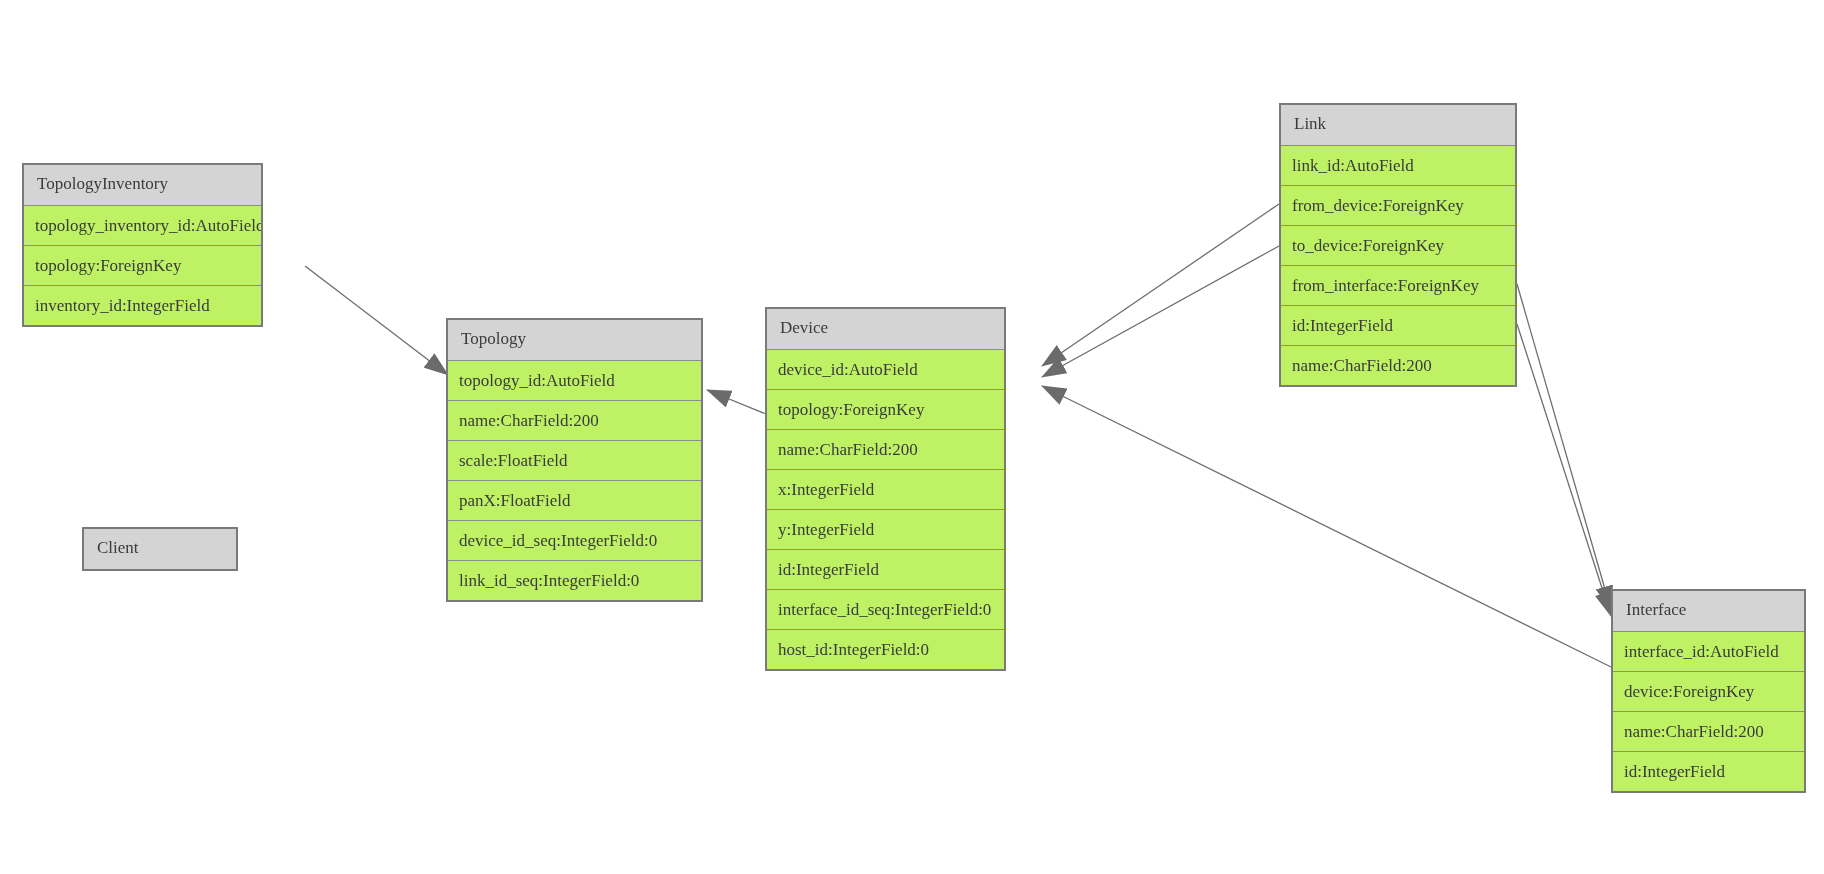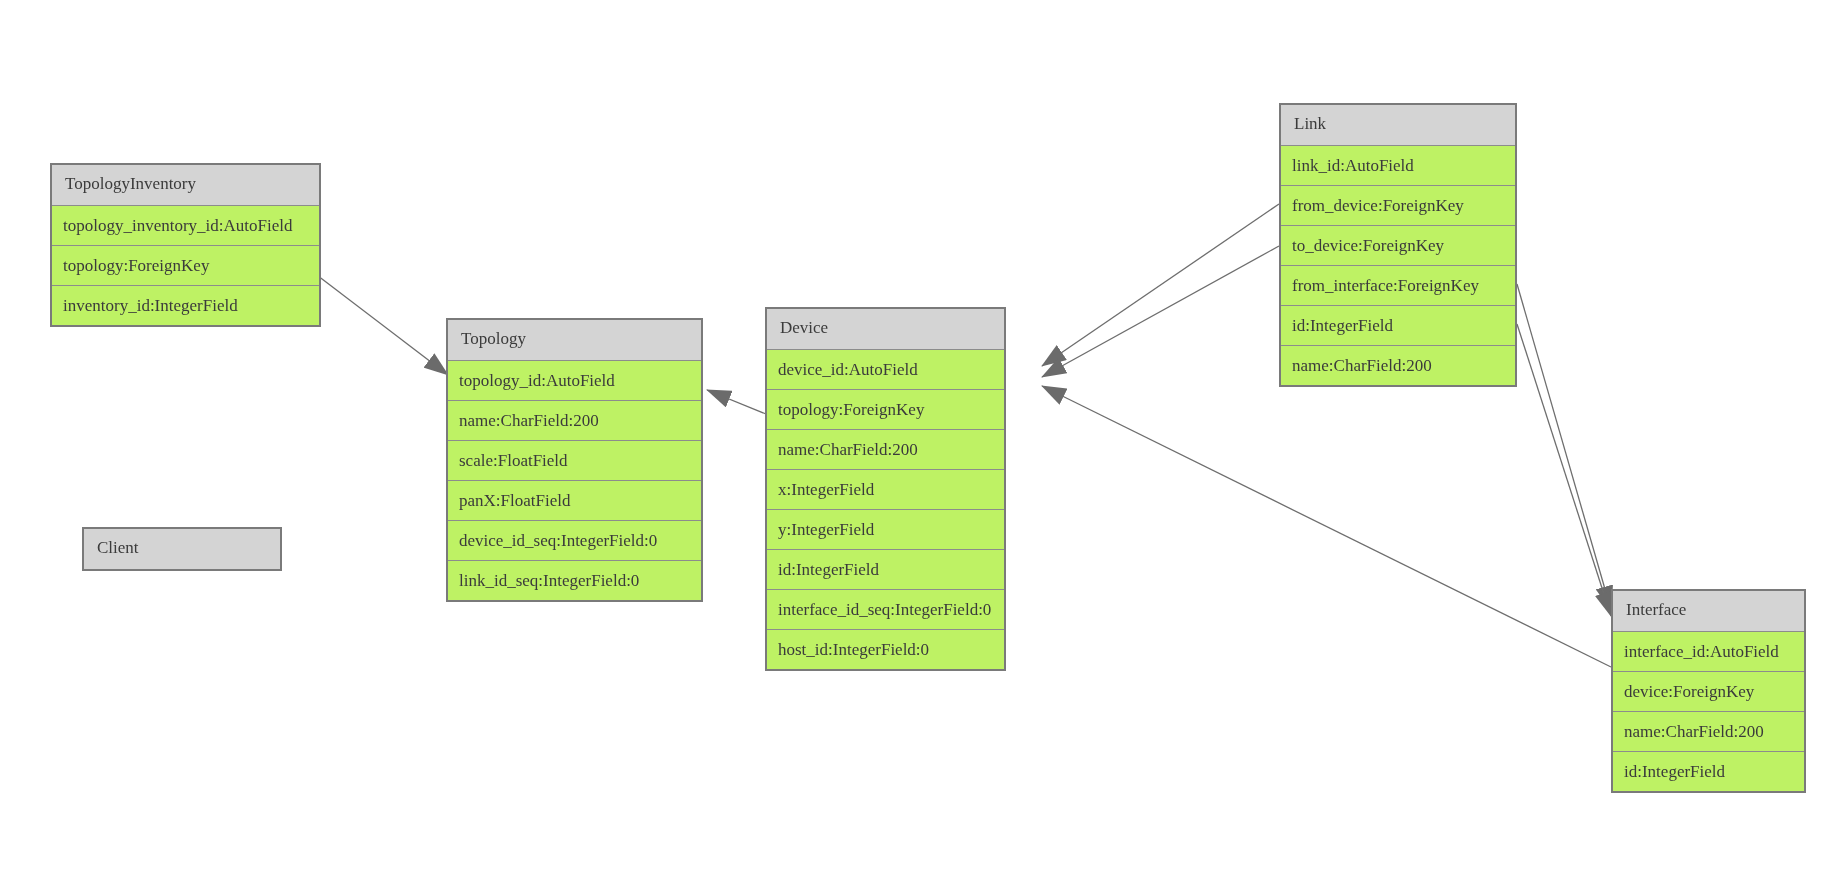--- a/index.html
+++ b/index.html
@@ -63,42 +63,42 @@
     </defs>
   <line x1="305" y1="266" x2="448" y2="375" marker-end="url(#arrowhead)"></line>
       <line x1="766" y1="414" x2="707" y2="390" marker-end="url(#arrowhead)"></line>
       <line x1="1279" y1="204" x2="1042" y2="366" marker-end="url(#arrowhead)"></line>
       <line x1="1279" y1="246" x2="1042" y2="377" marker-end="url(#arrowhead)"></line>
       <line x1="1611" y1="667" x2="1042" y2="386" marker-end="url(#arrowhead)"></line>
       <line x1="1517" y1="284" x2="1611" y2="610" marker-end="url(#arrowhead)"></line>
       <line x1="1517" y1="324" x2="1611" y2="616" marker-end="url(#arrowhead)"></line>
     </svg>
 
-  <div class="entity" style="left:22px; top:163px; width:271px;margin-left:28px;">
+  <div class="entity" style="left:22px; top:163px; width:241px;">
     <div class="ehead">
       <span>TopologyInventory</span>
     </div>
     <div class="erow">topology_inventory_id:AutoField</div>
     <div class="erow">topology:ForeignKey</div>
     <div class="erow">inventory_id:IntegerField</div>
   </div>
 
   <div class="entity" style="left:446px; top:318px; width:257px;">
     <div class="ehead">
       <span>Topology</span>
     </div>
     <div class="erow">topology_id:AutoField</div>
     <div class="erow">name:CharField:200</div>
     <div class="erow">scale:FloatField</div>
     <div class="erow">panX:FloatField</div>
     <div class="erow">device_id_seq:IntegerField:0</div>
     <div class="erow">link_id_seq:IntegerField:0</div>
   </div>
 
-  <div class="entity" style="left:82px; top:527px; width:200px;">
+  <div class="entity" style="left:82px; top:527px; width:156px;">
     <div class="ehead">
       <span>Client</span>
     </div>
   </div>
 
   <div class="entity" style="left:765px; top:307px; width:241px;">
     <div class="ehead">
       <span>Device</span>
     </div>
     <div class="erow">device_id:AutoField</div>

